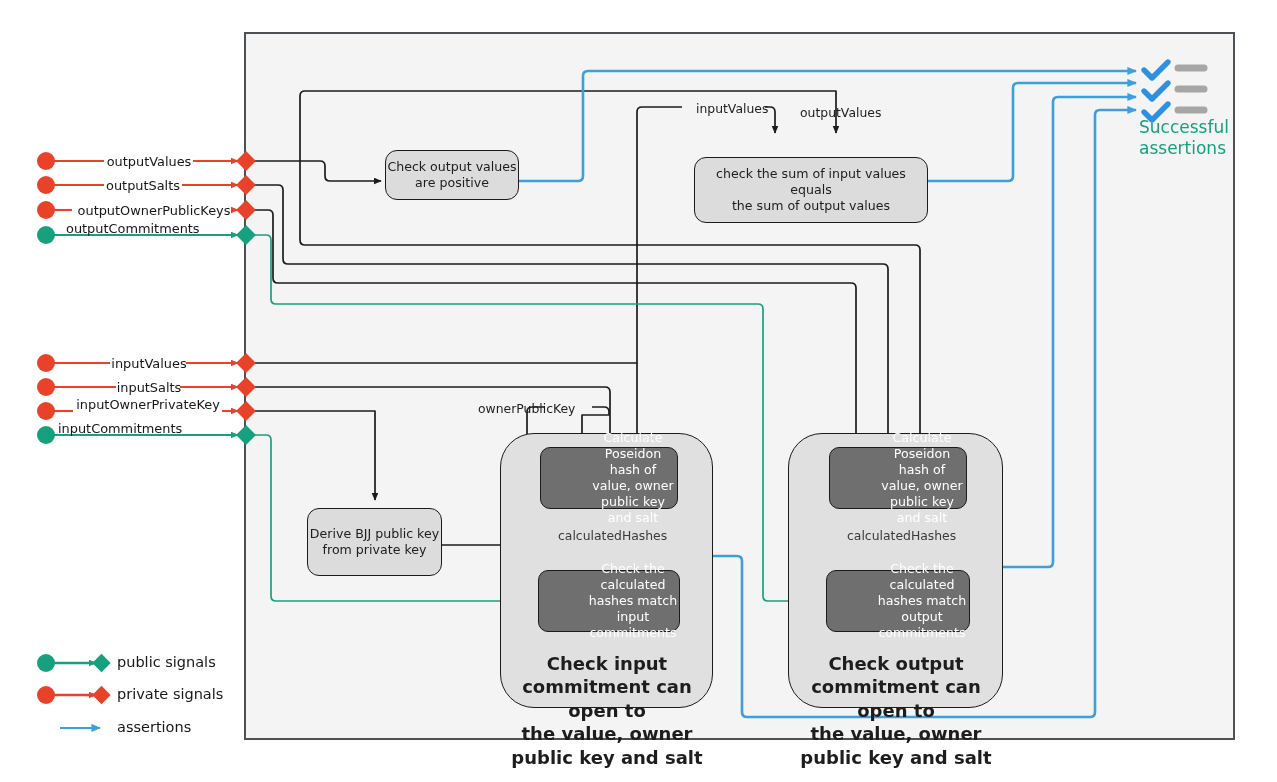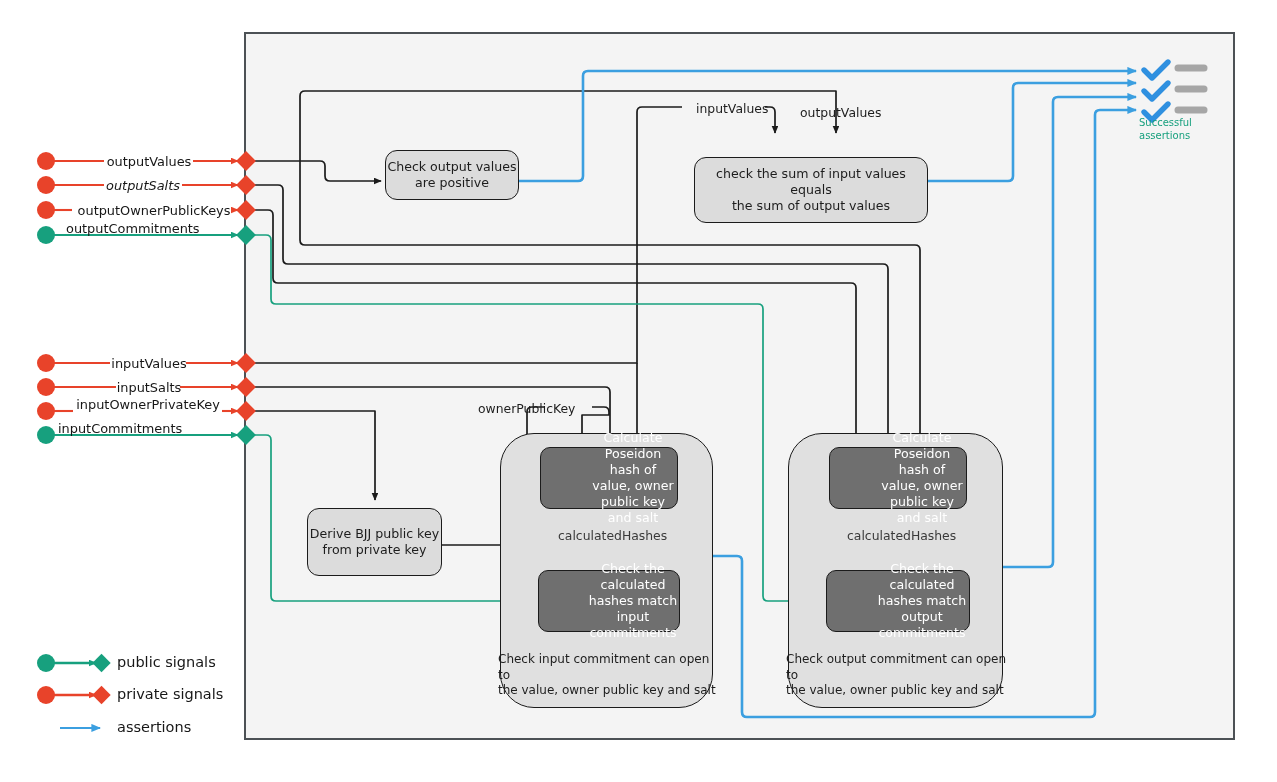--- a/index.html
+++ b/index.html
@@ -13,32 +13,32 @@
         justify-content:center;text-align:center;line-height:1.28;}
 
   .panel{background:#f4f4f4;border:2px solid #4c5155;}
 
   .op{background:#dcdcdc;border:1.6px solid #1b1b1b;border-radius:12px;
       color:#1d1d1d;font-size:12.6px;}
   .opdark{background:#6f6f6f;border:1.6px solid #1b1b1b;border-radius:10px;
       color:#ffffff;font-size:12.6px;padding-left:48px;}
   .group{background:#e0e0e0;border:1.6px solid #1b1b1b;border-radius:34px;}
 
-  .grouplabel{position:absolute;text-align:left;color:#1d1d1d;font-size:12px;
-      line-height:1.3;}
+  .grouplabel{position:absolute;text-align:center;color:#1d1d1d;font-size:18px;
+      line-height:1.3;font-weight:bold;}
 
   .wirelabel{position:absolute;color:#1d1d1d;font-size:12.4px;white-space:nowrap;}
   .wirelabel.mid{color:#3a3a3a;}
 
   .siglabel{position:absolute;color:#171717;font-size:12.9px;white-space:nowrap;
       text-align:center;}
 
   .legend{position:absolute;color:#171717;font-size:14.5px;white-space:nowrap;}
 
-  .assertlabel{position:absolute;color:#17a07e;font-size:10px;line-height:1.26;
+  .assertlabel{position:absolute;color:#17a07e;font-size:17px;line-height:1.26;
       text-align:left;width:110px;}
 </style>
 </head>
 <body>
 
 <div id="stage">
 
   <div class="node panel" style="left:244px;top:32px;width:991px;height:708px;"></div>
 
   <svg id="wires" viewBox="0 0 1277 782" xmlns="http://www.w3.org/2000/svg">
@@ -181,21 +181,21 @@
         <rect x="239" y="228" width="14" height="14" fill="#17a07e" transform="rotate(45 246 235)"></rect>
         <rect x="239" y="356" width="14" height="14" fill="#e8432a" transform="rotate(45 246 363)"></rect>
         <rect x="239" y="380" width="14" height="14" fill="#e8432a" transform="rotate(45 246 387)"></rect>
         <rect x="239" y="404" width="14" height="14" fill="#e8432a" transform="rotate(45 246 411)"></rect>
         <rect x="239" y="428" width="14" height="14" fill="#17a07e" transform="rotate(45 246 435)"></rect>
       </g>
     </g>
   </svg>
 
   <div class="siglabel" style="left:104px;top:154px;width:90px;">outputValues</div>
-  <div class="siglabel" style="left:104px;top:178px;width:78px;font-style:italic;">outputSalts</div>
+  <div class="siglabel" style="left:104px;top:178px;width:78px;">outputSalts</div>
   <div class="siglabel" style="left:72px;top:203px;width:164px;">outputOwnerPublicKeys</div>
   <div class="siglabel" style="left:66px;top:221px;width:132px;">outputCommitments</div>
 
   <div class="siglabel" style="left:110px;top:356px;width:78px;">inputValues</div>
   <div class="siglabel" style="left:116px;top:380px;width:66px;">inputSalts</div>
   <div class="siglabel" style="left:72px;top:397px;width:152px;">inputOwnerPrivateKey</div>
   <div class="siglabel" style="left:58px;top:421px;width:116px;">inputCommitments</div>
 
   <div class="node op" style="left:385px;top:150px;width:134px;height:50px;flex-direction:column;">
     <span>Check output values</span>

